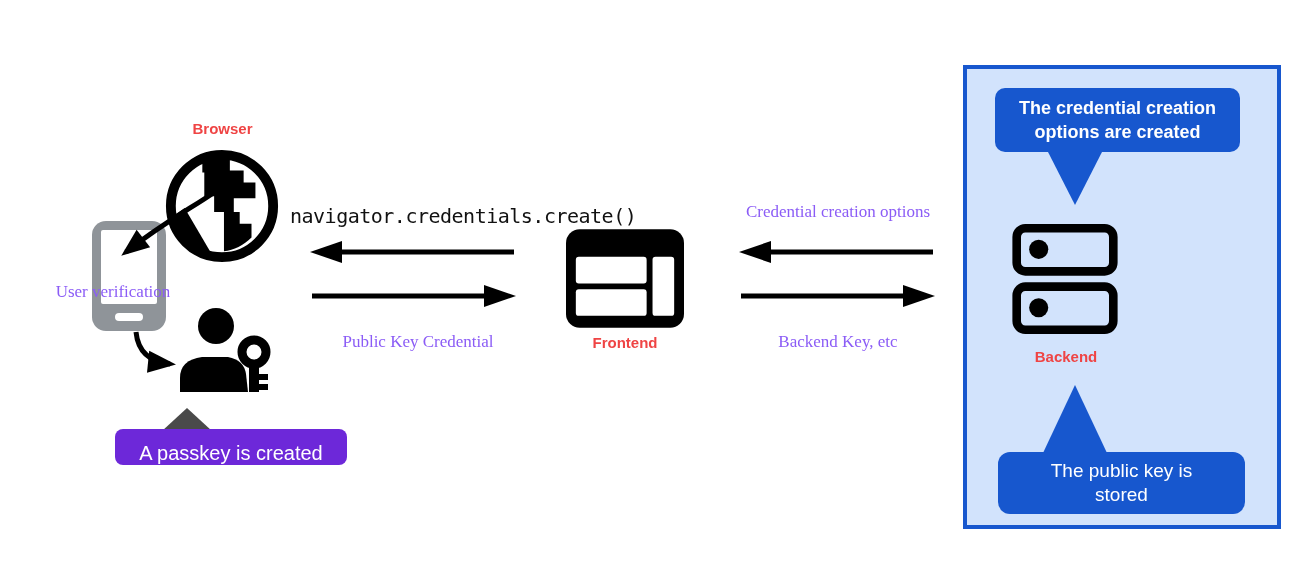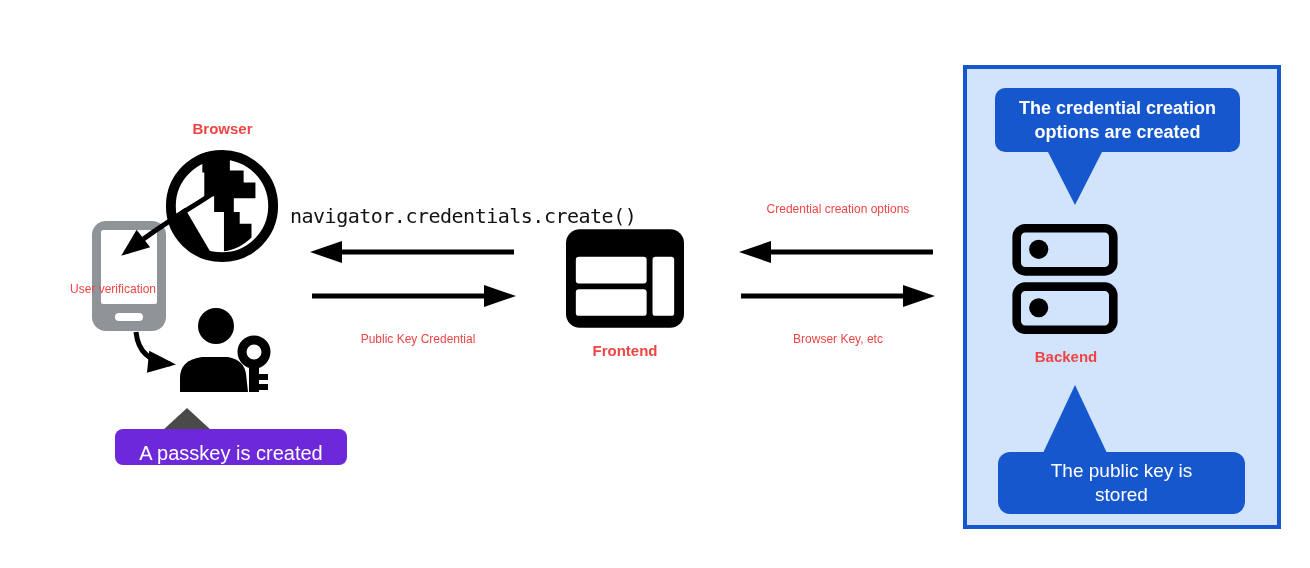--- a/index.html
+++ b/index.html
@@ -3,21 +3,21 @@
 <meta charset="utf-8">
 <style>
   html,body{margin:0;padding:0;background:#fff;}
   .canvas{
     position:relative;width:1310px;height:568px;background:#ffffff;
     font-family:"Liberation Sans", sans-serif;color:#202124;overflow:hidden;
   }
   .abs{position:absolute;}
   .lbl{position:absolute;text-align:center;white-space:nowrap;}
   .lbl-bold{font-weight:bold;font-size:15px;color:#ef4444;}
-  .lbl-reg{font-size:12px;color:#ef4444;}
+  .lbl-reg{font-size:17px;color:#8b5cf6;font-family:Liberation Serif, serif;}
   .lbl-mono{font-family:"DejaVu Sans Mono", monospace;font-size:20px;color:#111;letter-spacing:-0.5px;}
 
   
   .browser-label{left:165px;top:120px;width:115px;}
   .globe{left:163px;top:147px;}
   .phone{left:92px;top:221px;}
   .userverif-label{left:38px;top:282px;width:150px;}
   .personkey{left:178px;top:302px;}
   .curves{left:0;top:0;pointer-events:none;z-index:6;}
 
@@ -30,21 +30,21 @@
     left:162px;top:408px;width:0;height:0;z-index:3;
     border-left:25px solid transparent;border-right:25px solid transparent;border-bottom:23px solid #4a4a4a;
   }
 
   
   .navcreate-label{left:290px;top:204px;width:304px;}
   .arrow-mid-left{left:308px;top:240px;}
   .arrow-mid-right{left:308px;top:284px;}
   .pkc-label{left:318px;top:332px;width:200px;}
   .frontend{left:566px;top:229px;}
-  .frontend-label{left:566px;top:342px;width:118px;}
+  .frontend-label{left:566px;top:334px;width:118px;}
 
   
   .cco-label{left:718px;top:202px;width:240px;}
   .arrow-r-left{left:737px;top:240px;}
   .arrow-r-right{left:737px;top:284px;}
   .pke-label{left:738px;top:332px;width:200px;}
 
   
   .panel{
     left:963px;top:65px;width:318px;height:464px;box-sizing:border-box;
@@ -132,21 +132,21 @@
 
   <svg class="abs arrow-r-left" width="200" height="24" viewBox="0 0 200 24">
     <line x1="196" y1="12" x2="32" y2="12" stroke="#000000" stroke-width="5"></line>
     <polygon points="2,12 34,1 34,23" fill="#000000"></polygon>
   </svg>
   <svg class="abs arrow-r-right" width="200" height="24" viewBox="0 0 200 24">
     <line x1="4" y1="12" x2="168" y2="12" stroke="#000000" stroke-width="5"></line>
     <polygon points="198,12 166,1 166,23" fill="#000000"></polygon>
   </svg>
 
-  <div class="lbl lbl-reg pke-label">Browser Key, etc</div>
+  <div class="lbl lbl-reg pke-label">Backend Key, etc</div>
 
   <div class="abs panel"></div>
 
   <div class="bubble bubble-top">
     <span>The credential creation options are created</span>
   </div>
   <div class="abs bubble-top-pointer"></div>
 
   <svg class="abs backend" width="110" height="116" viewBox="0 0 115 118">
     <rect x="7" y="6" width="101" height="45" rx="9" fill="none" stroke="#000000" stroke-width="9"></rect>

